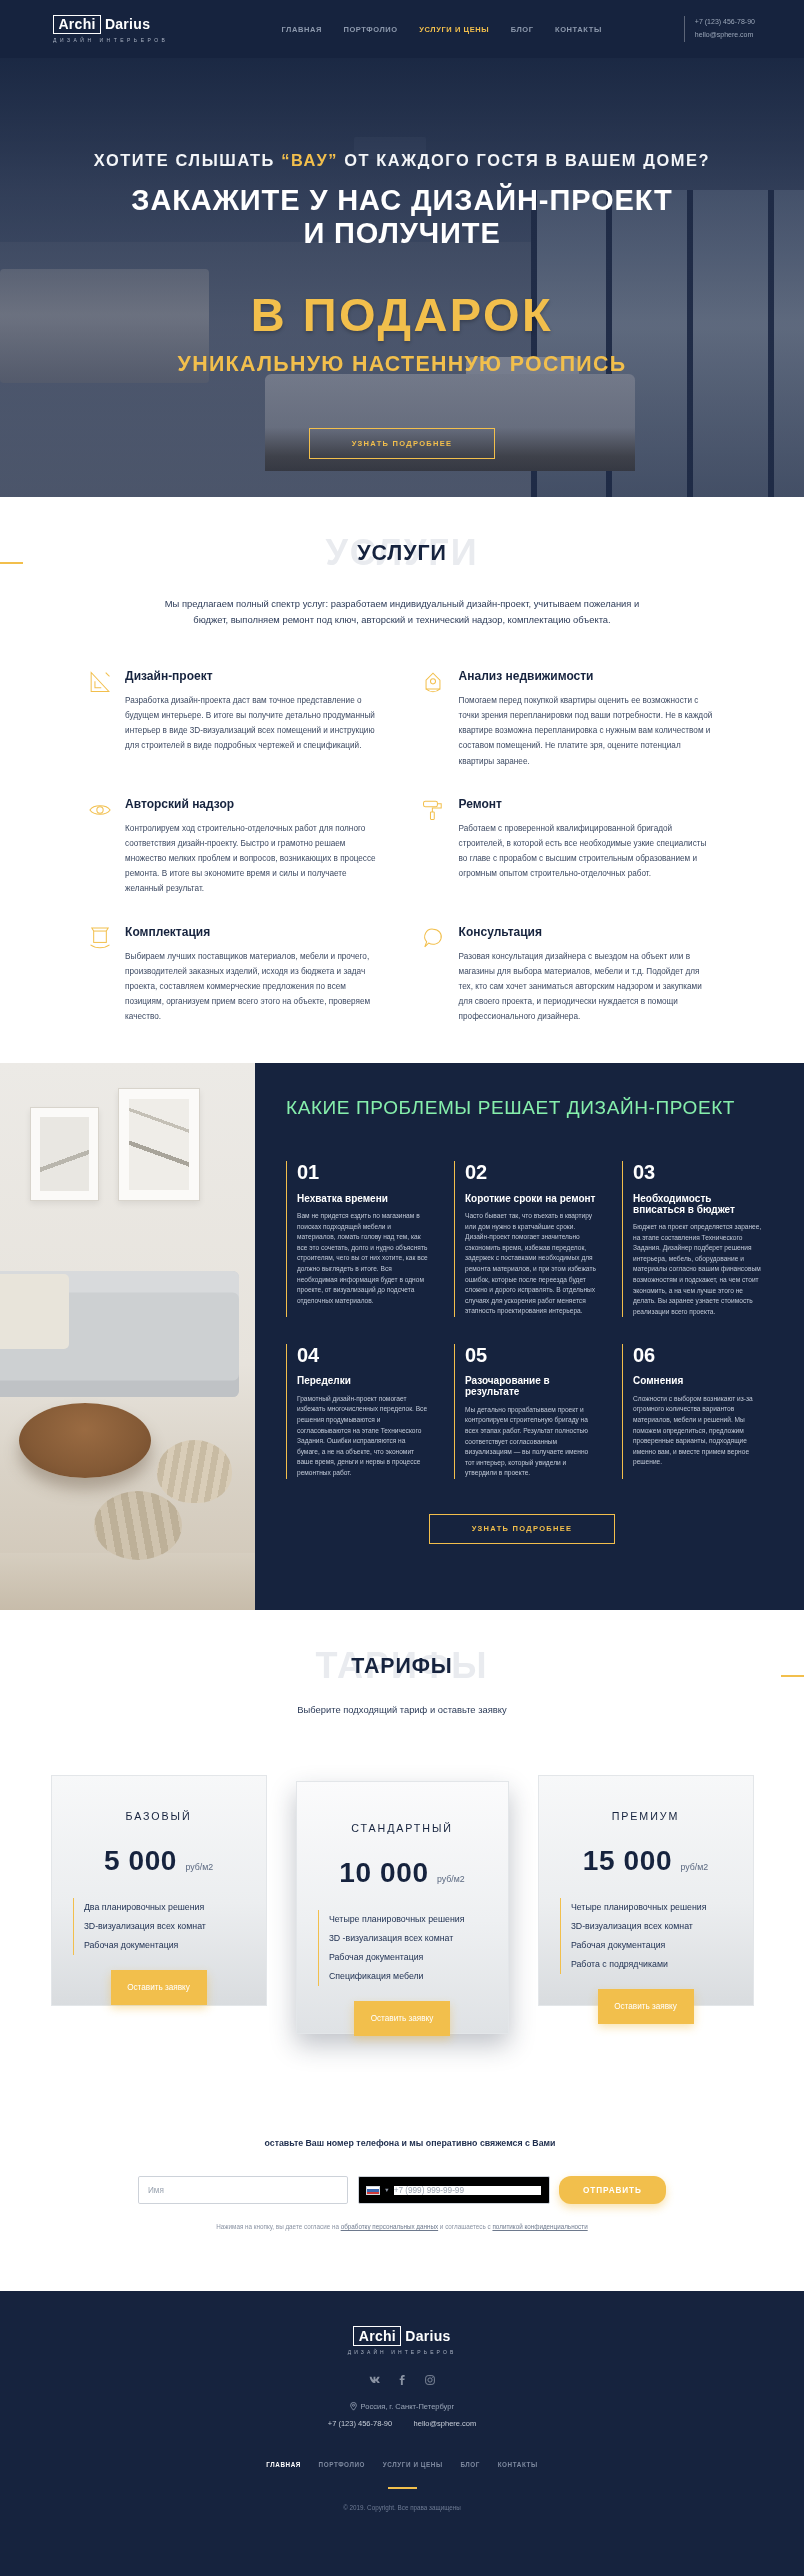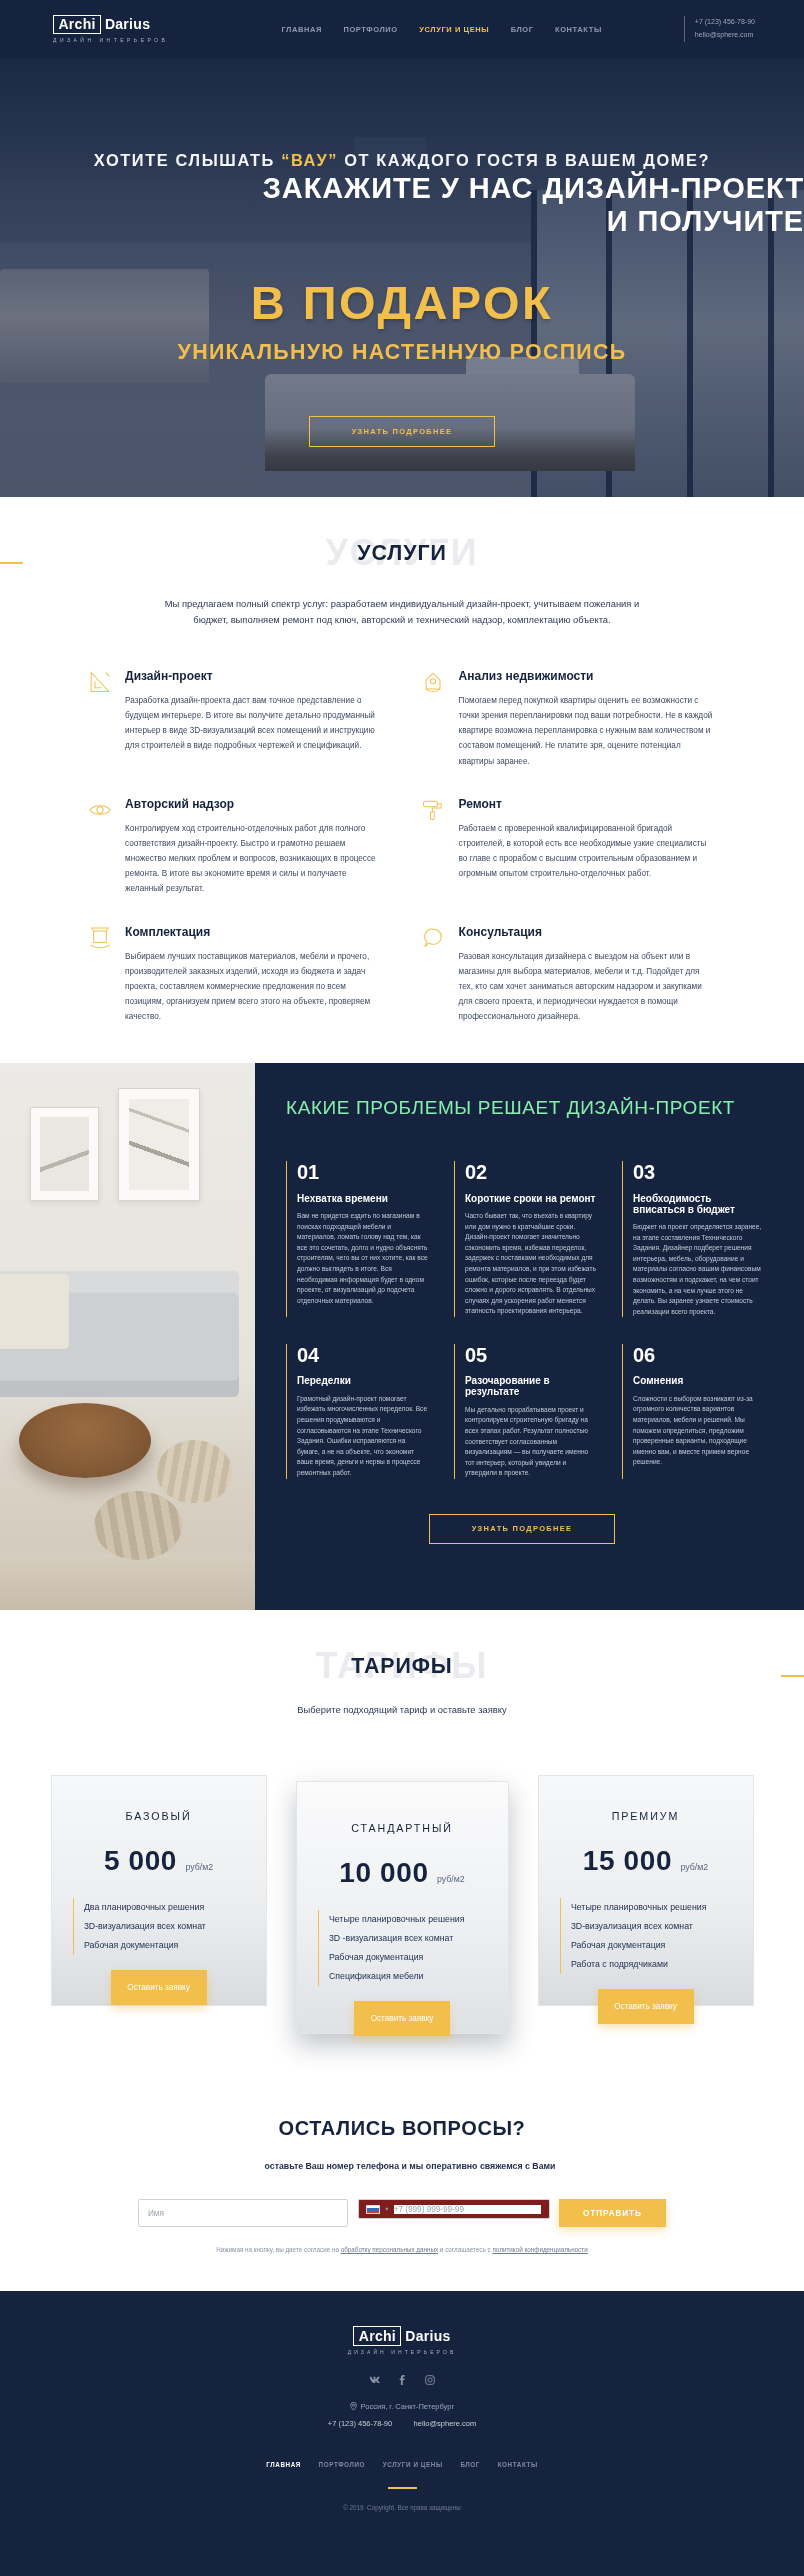--- a/index.html
+++ b/index.html
@@ -42,21 +42,21 @@
   .hb-bed { left:33%; top:72%; width:46%; height:22%;
     background: linear-gradient(180deg,#c9c9cf 0%,#bdbcc2 55%,#6d6358 85%,#5a5148 100%); border-radius: 6.3px 6.3px 0 0; }
   .hb-pillow { left:58%; top:68%; width:14%; height:7%; background:#cfcfd6; border-radius: 6.3px; }
   .hb-vent { left:44%; top:18%; width:9%; height:6%; background:#5f6a84; border-radius:1.9px;
     box-shadow: inset 0 -3.8px 0 #505b75; }
   .hero-overlay { position:absolute; inset:0;
     background: linear-gradient(180deg, rgba(21,35,62,.88) 0%, rgba(21,35,62,.55) 30%, rgba(21,35,62,.45) 60%, rgba(21,35,62,.55) 100%); }
   .hero-content { position: relative; z-index: 2; text-align: center; padding-top: 93px; }
   .hero-kicker { font-size: 16.4px; color: #f3f5f8; letter-spacing: 1.6px; font-weight: bold; }
   .hero-kicker .hl { color: #f2bf4c; }
-  .hero-title { margin-top: 2px; font-size: 29px; line-height: 1.15; font-weight: bold; color: #fff; letter-spacing: 0.9px; text-align: right; }
+  .hero-title { margin-top: 14px; font-size: 29px; line-height: 1.15; font-weight: bold; color: #fff; letter-spacing: 0.9px; }
   .hero-gift { margin-top: 36px; font-size: 47px; font-weight: bold; color: #f2bf4c; letter-spacing: 2.5px;
     text-shadow: 0 1.9px 3.8px rgba(0,0,0,.25); }
   .hero-gift-sub { margin-top: 10px; font-size: 21.4px; font-weight: bold; color: #f2bf4c; letter-spacing: 1.3px; }
   .btn { display: inline-block; text-align: center; cursor: pointer; text-decoration: none;
     font-family: "Liberation Sans", sans-serif; }
   .btn-outline-yellow { margin-top: 40px; width: 186px; padding: 10px 0; border: 0.6px solid #f2bf4c;
     color: #f2bf4c; font-size: 7.5px; font-weight: bold; letter-spacing: 1.3px; background: transparent; }
   
   .services { position: relative; height: 566px; background: #fff; padding-top: 35px; }
   .dash { position: absolute; width: 22.6px; height: 1.9px; background: #f2bf4c; }
@@ -132,29 +132,29 @@
   .card .card-cta { margin-top: 15px; }
   
   .contact { height: 203px; background: #fff; padding-top: 29px; text-align: center; }
   .contact-title { font-size: 20px; font-weight: bold; color: #16233e; letter-spacing: 0.6px; }
   .contact-sub { margin-top: 21.4px; font-size: 8.8px; font-weight: bold; color: #1f2e4e; padding-left: 16px; }
   .contact-form { margin-top: 28px; display: flex; justify-content: center; gap: 9.4px; }
   .input { height: 28px; border: 0.6px solid #cdd2d9; border-radius: 1.9px; background: #fff;
     font-size: 8.2px; color: #333; padding: 0 8.8px; font-family: "Liberation Sans", sans-serif; }
   .input::placeholder { color: #9aa3b0; }
   .input-name { width: 210px; }
-  .phone-wrap { width: 192px; height: 20px; border: 0.6px solid #cdd2d9; border-radius: 1.9px;
-    display: flex; align-items: center; padding: 0 7.5px; gap: 4px; background: #7f1d1d; }
+  .phone-wrap { width: 192px; height: 28px; border: 0.6px solid #cdd2d9; border-radius: 1.9px;
+    display: flex; align-items: center; padding: 0 7.5px; gap: 4px; background: #000000; }
   .flag { width: 14px; height: 8.8px; border: 0.6px solid #d5d8dd; display: block;
     background: linear-gradient(180deg,#fff 0 33%, #3a66b0 33% 66%, #cf3a3a 66%); }
   .caret { font-size: 5.7px; color: #8a93a3; }
   .phone-wrap input { border: none; outline: none; flex: 1; font-size: 8.2px; color: #333;
     font-family: "Liberation Sans", sans-serif; }
   .phone-wrap input::placeholder { color: #9aa3b0; }
-  .submit-btn { width: 107px; height: 28px; background: #f2bf4c; border: none; border-radius: 0;
+  .submit-btn { width: 107px; height: 28px; background: #f2bf4c; border: none; border-radius: 12px;
     color: #fff; font-size: 8.2px; font-weight: bold; letter-spacing: 0.9px;
     box-shadow: 0 3.8px 8.8px rgba(242,191,76,.45); }
   .disclaimer { margin-top: 19px; font-size: 6.3px; color: #8a93a3; }
   .disclaimer a { color: #6e7a8e; text-decoration: underline; }
   
   .footer { height: 286px; background: #16233e; text-align: center; padding-top: 35px; }
   .footer .logo-line { justify-content: center; }
   .footer .logo-sub { letter-spacing: 3.1px; }
   .socials { margin-top: 19px; display: flex; justify-content: center; gap: 16.4px; }
   .social { color: #8a93a3; font-size: 8.2px; width: 11.3px; height: 11.3px; display: inline-flex;
@@ -395,21 +395,20 @@
         <li>3D-визуализация всех комнат</li>
         <li>Рабочая документация</li>
         <li>Работа с подрядчиками</li>
       </ul>
       <button class="btn card-cta">Оставить заявку</button>
     </div>
   </div>
 </section>
 
 <section class="contact">
-  <h2 class="contact-title">ОСТАЛИСЬ ВОПРОСЫ?</h2>
   <div class="contact-sub">оставьте Ваш номер телефона и мы оперативно свяжемся с Вами</div>
   <div class="contact-form">
     <input class="input input-name" placeholder="Имя" style="">
     <div class="phone-wrap">
       <span class="flag"></span>
       <span class="caret">▼</span>
       <input placeholder="+7 (999) 999-99-99" style="">
     </div>
     <button class="submit-btn">ОТПРАВИТЬ</button>
   </div>

